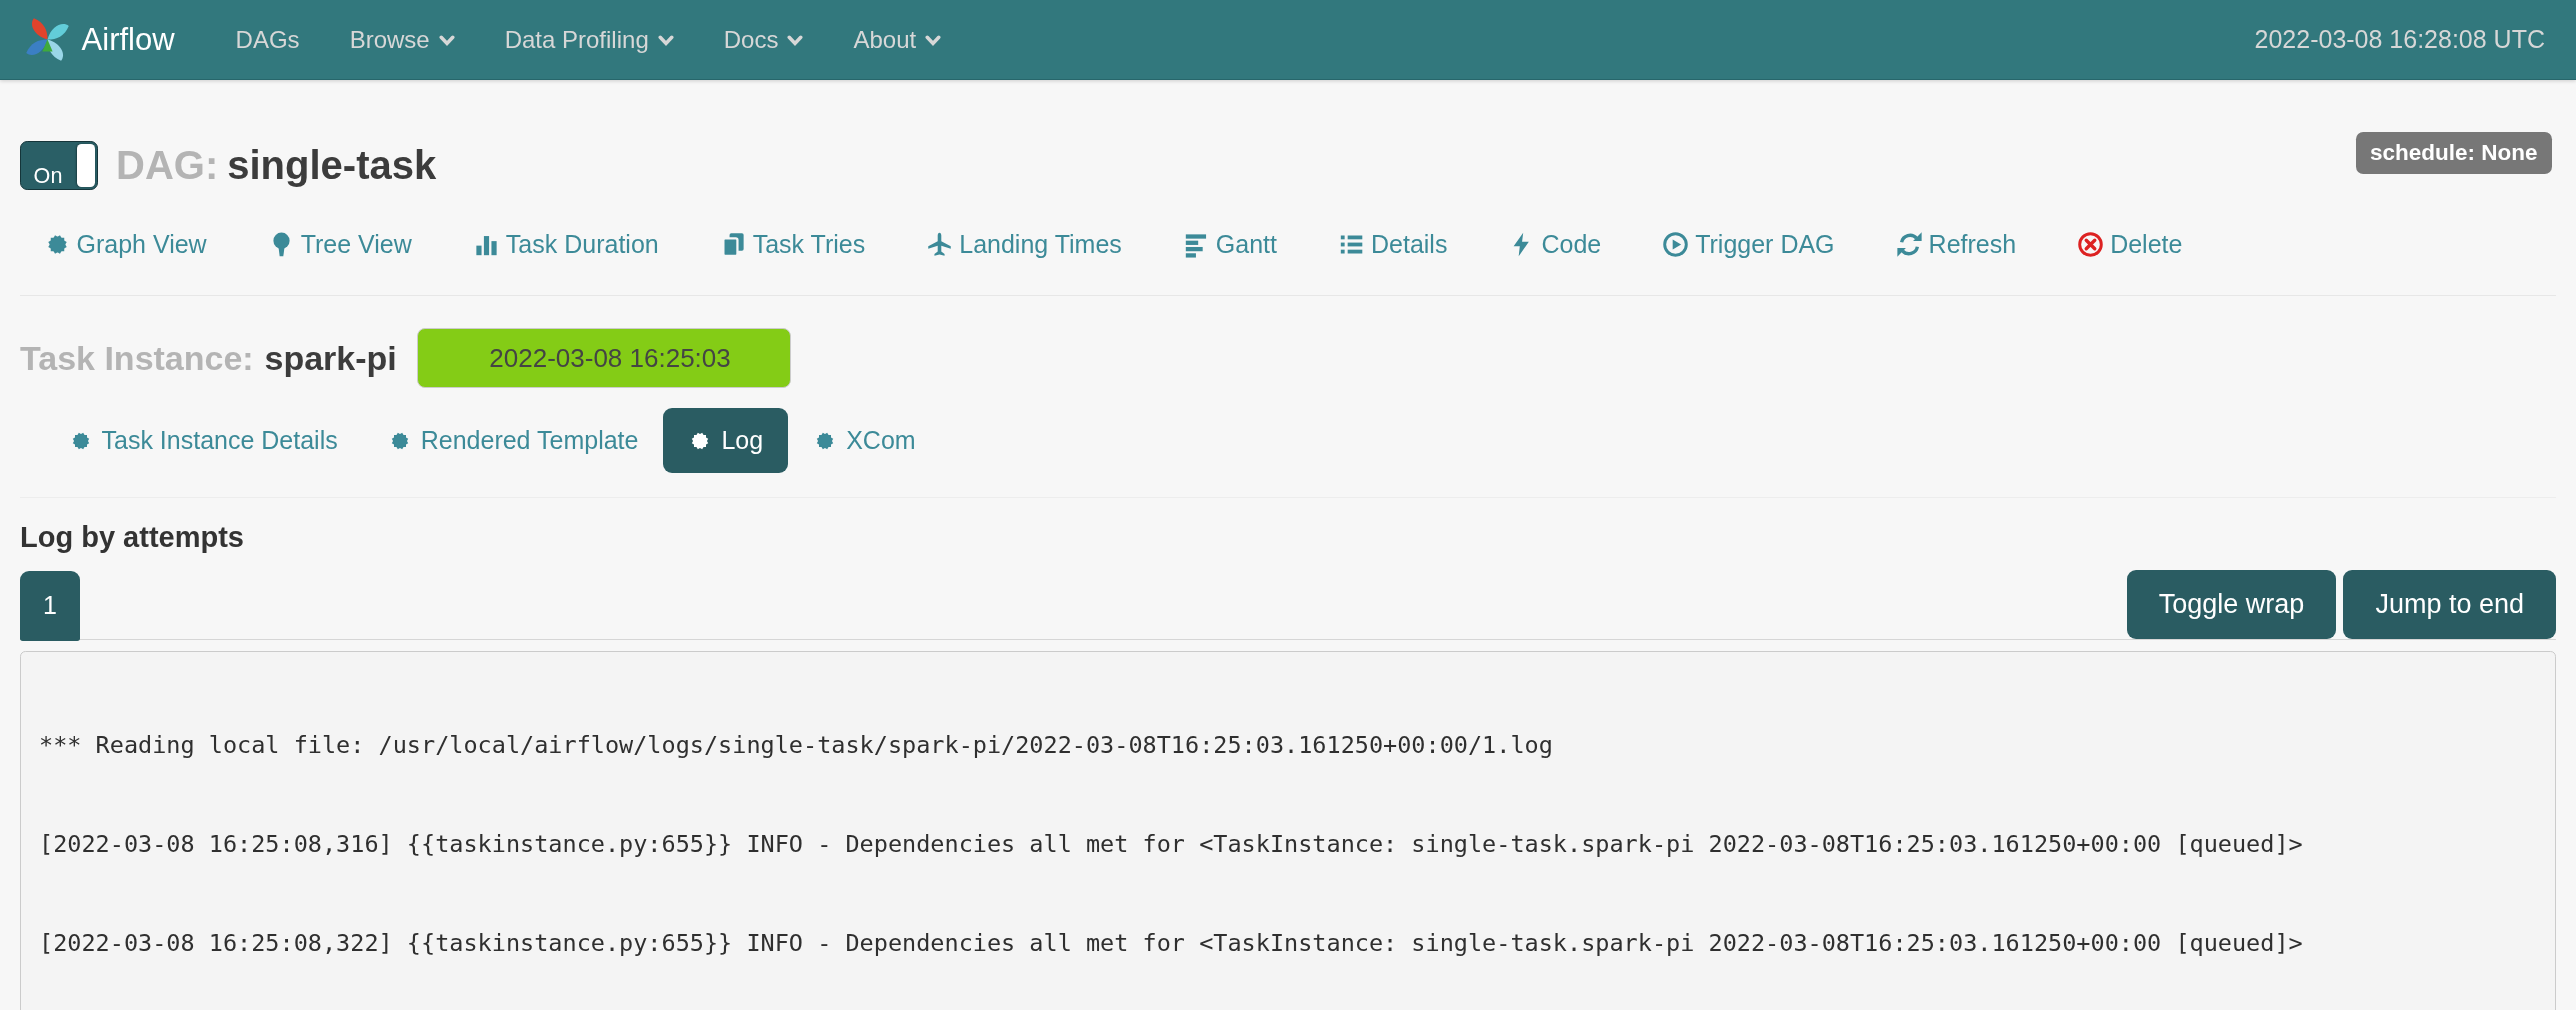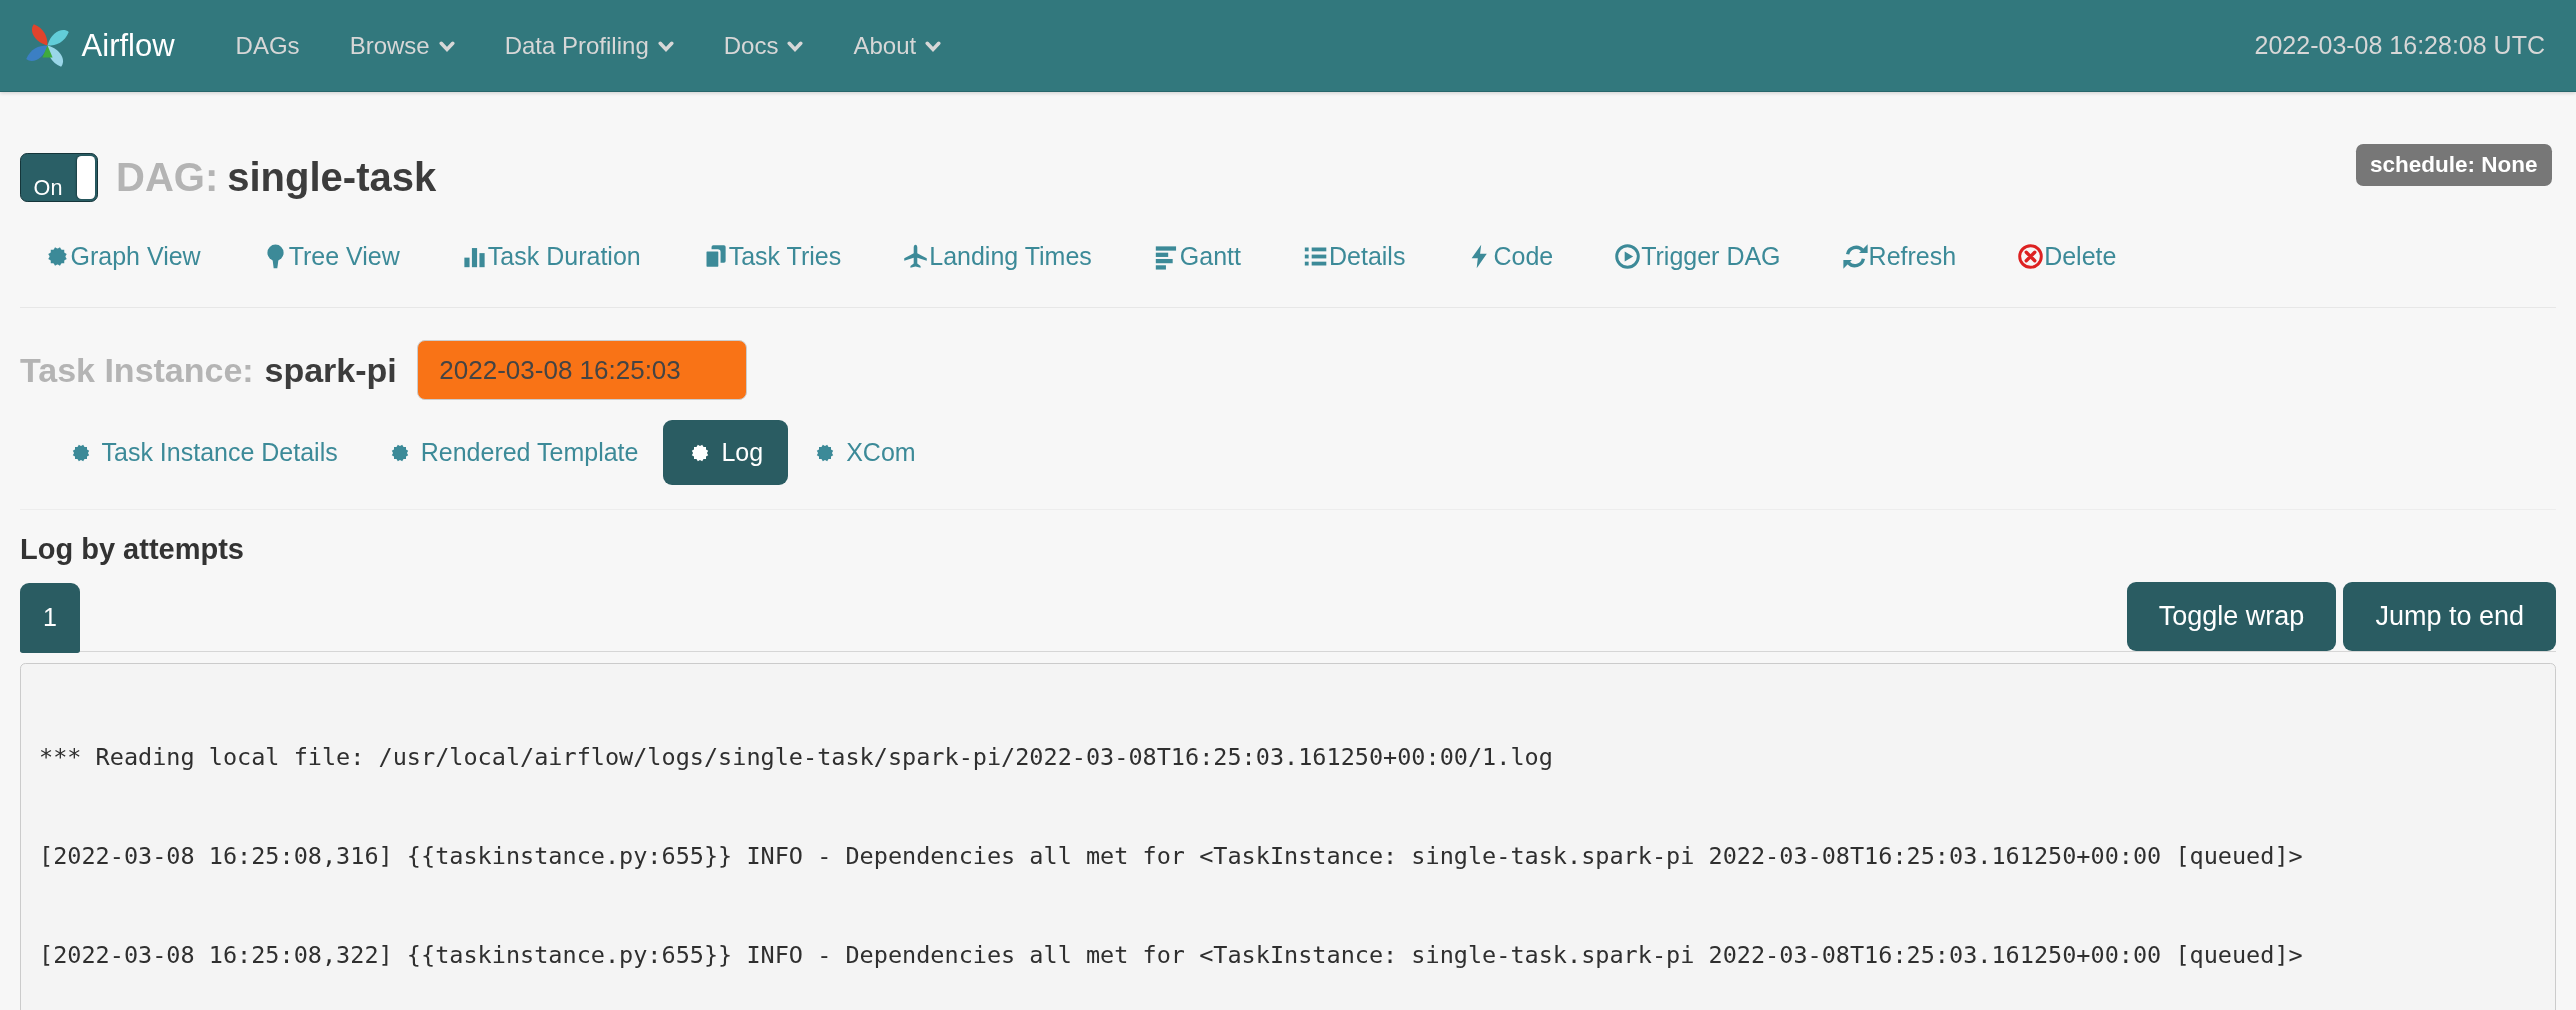--- a/index.html
+++ b/index.html
@@ -5,21 +5,21 @@
   * { box-sizing: border-box; margin: 0; padding: 0; }
   html,body { width:2576px; height:1010px; overflow:hidden; }
   body {
     font-family: "Liberation Sans", sans-serif;
     background:#f7f7f7;
     color:#3c3c3c;
   }
 
   
   .navbar {
-    height:92px; background:#32787d;
+    height:80px; background:#32787d;
     display:flex; align-items:center;
     padding:0 31px 0 21.6px;
     border-bottom:0.9px solid #276捕6b;
     border-bottom:0.9px solid #27666b;
     box-shadow:0 1.8px 3.6px rgba(0,0,0,.15);
   }
   .brand { display:flex; align-items:center; gap:9px; margin-right:36px; }
   .brand-label { color:#ffffff; font-size:31px; }
   .nav-items { display:flex; align-items:center; height:100%; }
   .nav-item {
@@ -50,36 +50,36 @@
   .schedule-badge {
     position:absolute; right:4px; top:-9px;
     background:#777777; color:#fff; font-size:22.5px; font-weight:bold;
     padding:8px 14.4px; border-radius:7.2px;
   }
 
   
   .view-tabs { margin-top:40px; display:flex; gap:61px; padding-left:23.5px; flex-wrap:nowrap; }
   .view-tab {
     color:#3c8a98; font-size:25px; text-decoration:none; display:flex;
-    align-items:center; gap:0; cursor:pointer; white-space:nowrap;
+    align-items:center; gap:6px; cursor:pointer; white-space:nowrap;
   }
   .view-tab svg { width:27px; height:27px; flex:none; }
   .view-tab.danger-icon svg { color:#dd2222; }
   .icon { color:currentColor; }
 
   .rule { border:none; border-top:1.8px solid #e7e7e7; margin-top:36px; }
 
   
   .ti-row { margin-top:32px; display:flex; align-items:center; }
   .ti-label { font-size:34px; font-weight:bold; color:#b4b4b4; }
   .ti-name { font-size:34px; font-weight:bold; color:#3c3c3c; margin-left:10.8px; }
   .ti-date {
-    margin-left:20px; width:330px; height:60px; background:#f97316;
+    margin-left:20px; width:374px; height:60px; background:#84cc16;
     border:1.8px solid #ccc; border-radius:8px; font-size:26px; color:#444;
-    padding:0 9px 0 21.6px; font-family:"Liberation Sans", sans-serif;
+    padding:0 9px 0 21.6px; font-family:"Liberation Sans", sans-serif;text-align:center;
   }
 
   
   .ti-buttons { margin-top:20px; display:flex; align-items:flex-start; padding-left:23.5px; }
   .ti-btn {
     border:none; background:transparent; color:#3c8a98; font-size:25px;
     padding:18px 25px; display:flex; align-items:center; gap:9px;
     cursor:pointer; border-radius:9px; font-family:"Liberation Sans", sans-serif;
   }
   .ti-btn svg { width:24px; height:24px; }

